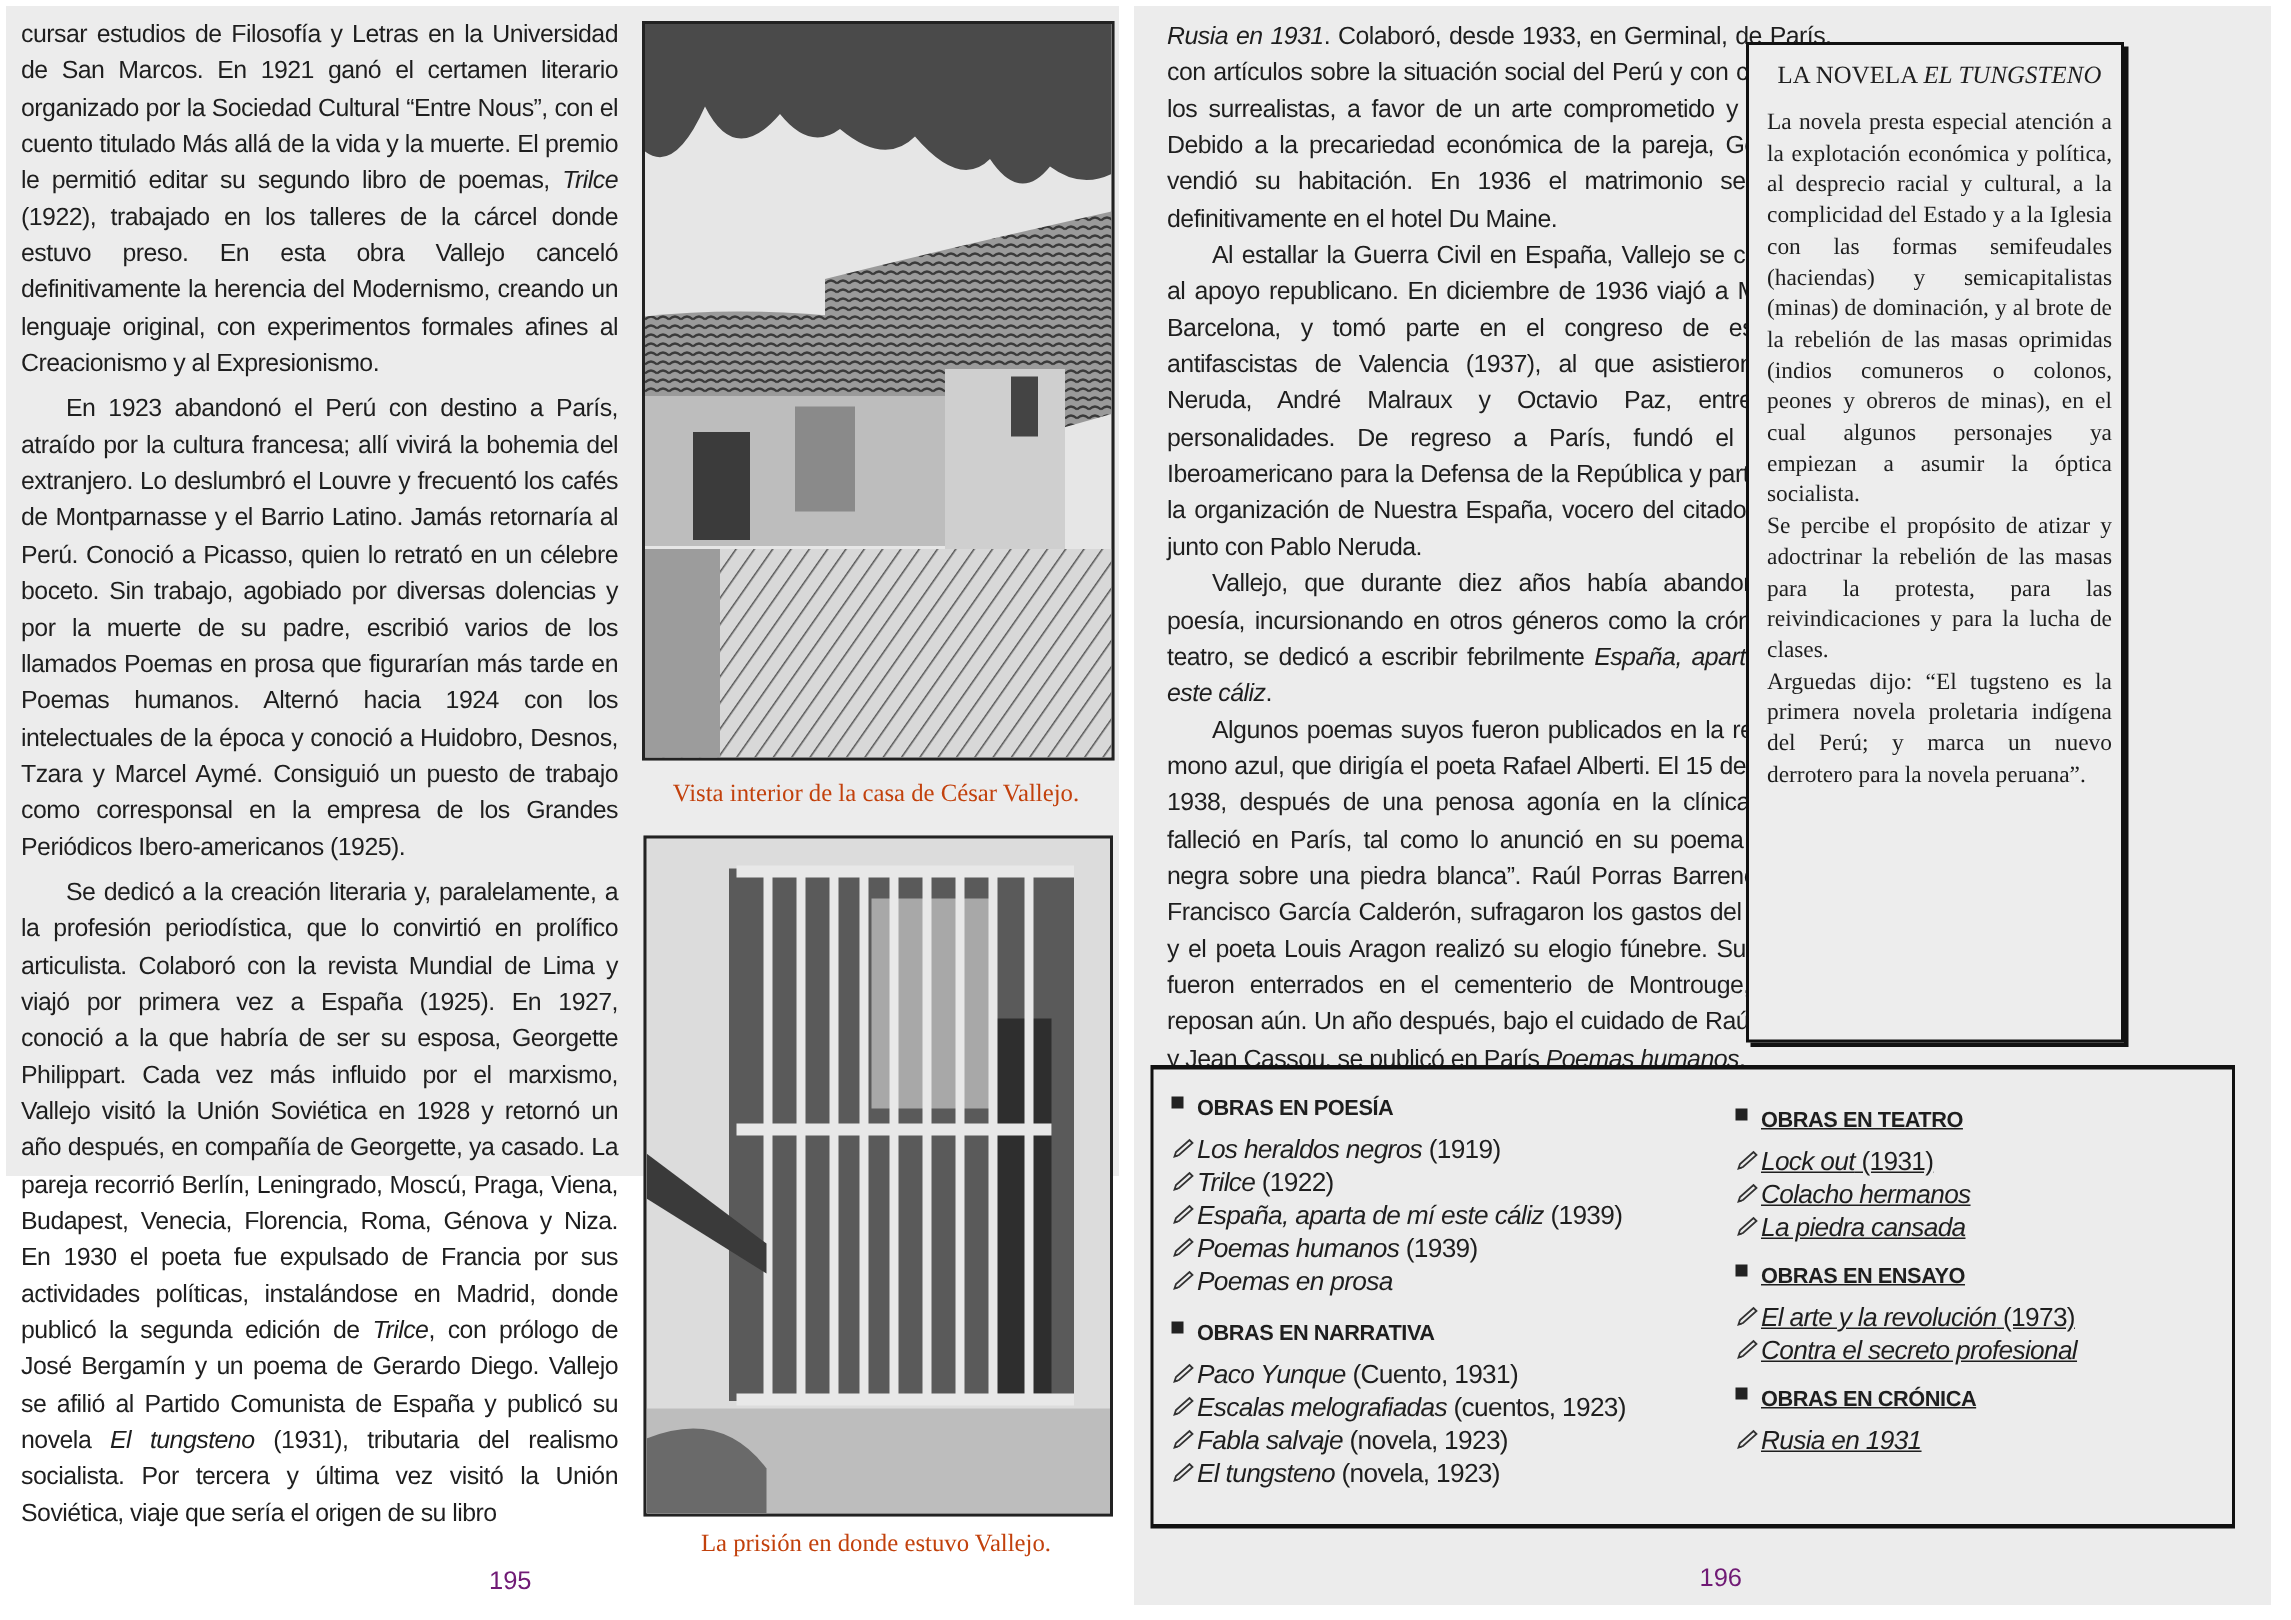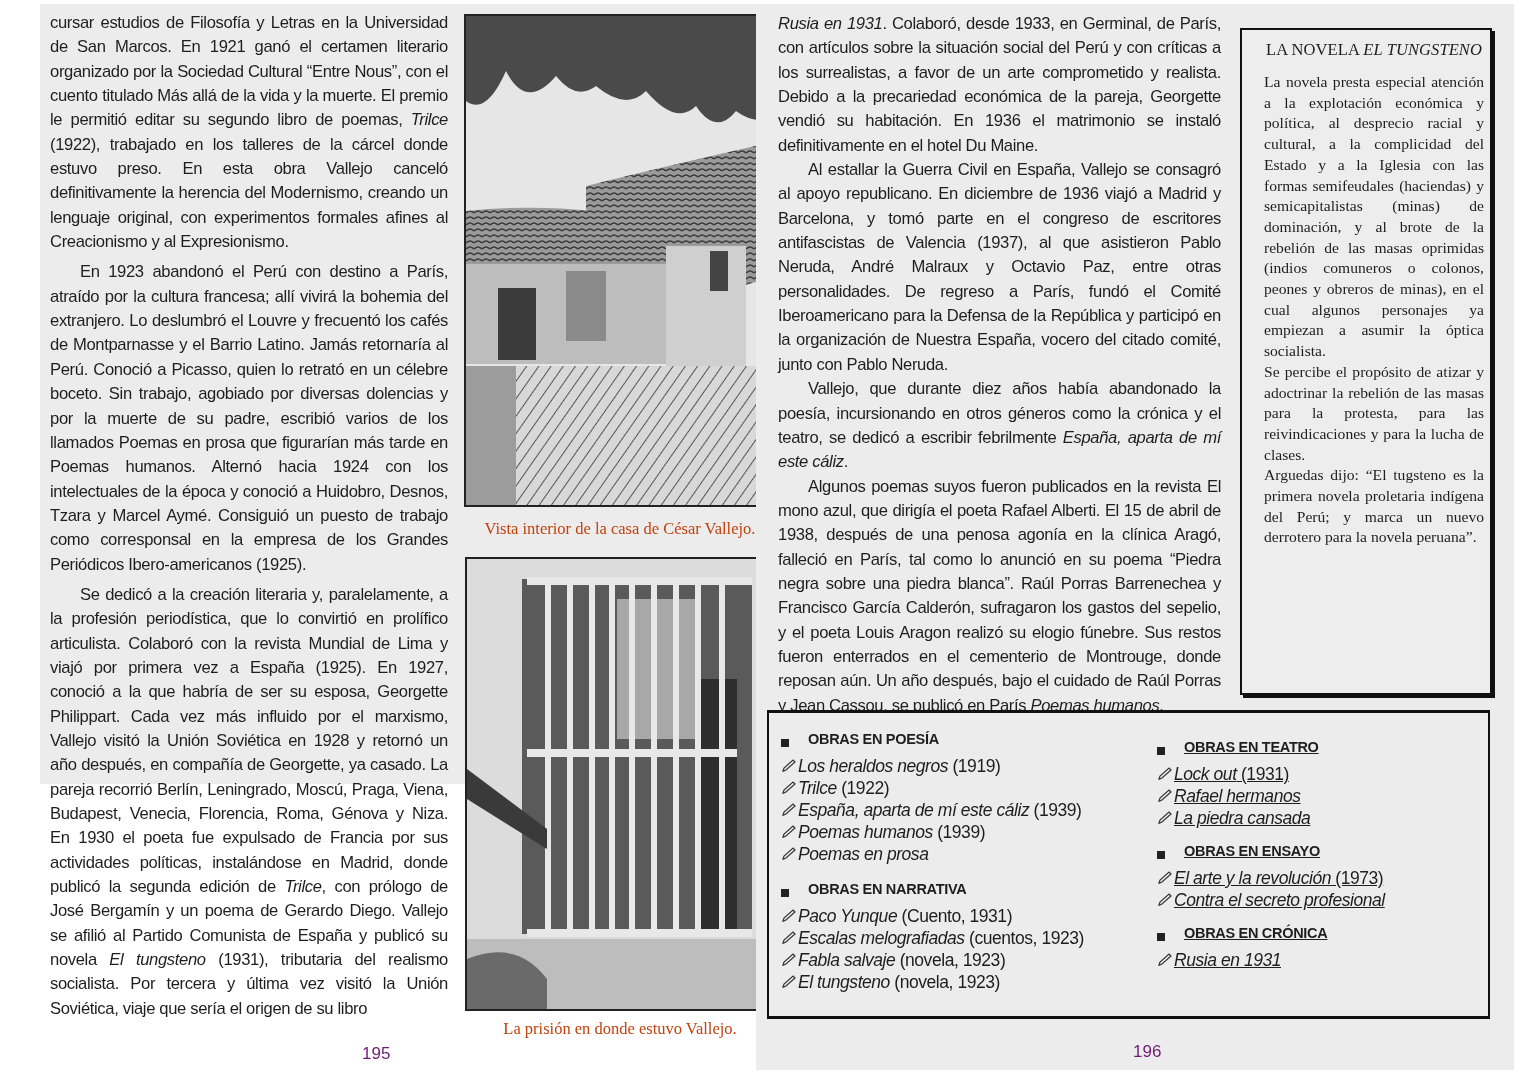--- a/index.html
+++ b/index.html
@@ -1,49 +1,49 @@
 <!DOCTYPE html>
 <html><head>
 <meta charset="utf-8">
 <style>
   html, body { margin:0; padding:0; }
   body { width:1527px; height:1080px; background:#ffffff; position:relative; overflow:hidden;
          font-family:"Liberation Sans", sans-serif; color:#1e1e1e; }
   .page { position:absolute; top:4px; background:#ececec; }
-  .page-left { left:4px; width:742px; height:780px;margin-left:36px; }
+  .page-left { left:4px; width:742px; height:780px; }
   .page-right { left:756px; width:758px; height:1066px; }
   .col-text { position:absolute; font-size:16.6px; line-height:24.35px; text-align:justify;
               font-family:"Liberation Sans Narrow","Liberation Sans", sans-serif; letter-spacing:-0.35px; }
   .col-text p { margin:0; }
   .col-text p.indent { text-indent:30px; }
   .col-text p.gap { margin-top:6px; }
   .left-col { left:10px; top:7px; width:398px; }
   .right-col { left:22px; top:8px; width:443px; }
   i { font-style:italic; }
   .photo { position:absolute; border:2px solid #222; box-sizing:border-box; overflow:hidden; }
   .photo-house { left:424px; top:10px; width:315px; height:493px; background:#bdbdbd; }
   .photo-prison { left:425px; top:553px; width:313px; height:454px; background:#c4c4c4; }
   .caption { position:absolute; font-family:"Liberation Serif", serif; font-size:16.5px; color:#c2410c; text-align:center; }
   .cap-house { left:420px; top:515px; width:320px; }
   .cap-prison { left:420px; top:1015px; width:320px; }
   .page-num { position:absolute; font-size:17px; color:#701a75; }
   .pn-left { left:322px; top:1040px; }
   .pn-right { left:1133px; top:1038px; }
-  .sidebox { position:absolute; left:1240px; top:28px; width:252px; height:667px; border:2px solid #111;
-             box-sizing:border-box; box-shadow:3px 3px 0 #111; background:#ededed; padding:10px 6px 0 22px;
+  .sidebox { position:absolute; left:1164px; top:28px; width:252px; height:667px; border:2px solid #111;
+             box-sizing:border-box; box-shadow:3px 3px 0 #111; background:#ededed; padding:10px 6px 0 12px;
              font-family:"Liberation Serif", serif; }
   .sidebox h3 { margin:0 0 12px 0; font-weight:normal; font-size:16.5px; text-align:center; letter-spacing:0.1px; }
   .sidebox p { margin:0; font-size:15.6px; line-height:20.7px; text-align:justify; }
   .works { position:absolute; left:767px; top:710px; width:723px; height:309px; border:2px solid #111;
            box-sizing:border-box; border-top-width:3px; border-bottom-width:3px; background:#ececec; }
   .works-col { position:absolute; }
   .wc-left { left:12px; top:18px; width:350px; }
   .wc-right { left:388px; top:26px; width:340px;text-decoration:underline; }
   .cat-title { font-size:14.5px; font-family:"Liberation Sans Narrow","Liberation Sans", sans-serif; font-weight:bold;
-               letter-spacing:-0.3px; margin-bottom:8px; display:flex; align-items:flex-end; gap:19px; }
+               letter-spacing:-0.3px; margin-bottom:8px; display:flex; align-items:flex-start; gap:9px; }
   .sq { width:8px; height:8px; background:#222; display:inline-block; }
   .work { font-size:17.5px; line-height:22px; display:flex; align-items:center; gap:1px; letter-spacing:-0.45px; }
   .work .pen { width:16px; height:14px; flex:none; }
   .work .title { font-style:italic; }
   .cat-block { margin-bottom:16px; }
   .wc-right .cat-block { margin-bottom:14px; }
 </style>
 </head>
 <body>
 
@@ -218,21 +218,21 @@
             <path d="M2 12 L3 9 L12 1 L14 3 L5 11 Z" fill="none" stroke="#333" stroke-width="1.2"></path>
             <path d="M2 12 L4 11.5" stroke="#333" stroke-width="1.2"></path>
           </svg>
           <span><span class="title">Lock out</span><span> (1931)</span></span>
         </div>
         <div class="work">
           <svg class="pen" viewBox="0 0 16 14">
             <path d="M2 12 L3 9 L12 1 L14 3 L5 11 Z" fill="none" stroke="#333" stroke-width="1.2"></path>
             <path d="M2 12 L4 11.5" stroke="#333" stroke-width="1.2"></path>
           </svg>
-          <span><span class="title">Rafael hermanos</span><span></span></span>
+          <span><span class="title">Colacho hermanos</span><span></span></span>
         </div>
         <div class="work">
           <svg class="pen" viewBox="0 0 16 14">
             <path d="M2 12 L3 9 L12 1 L14 3 L5 11 Z" fill="none" stroke="#333" stroke-width="1.2"></path>
             <path d="M2 12 L4 11.5" stroke="#333" stroke-width="1.2"></path>
           </svg>
           <span><span class="title">La piedra cansada</span><span></span></span>
         </div>
       </div>
     <div class="cat-block">

